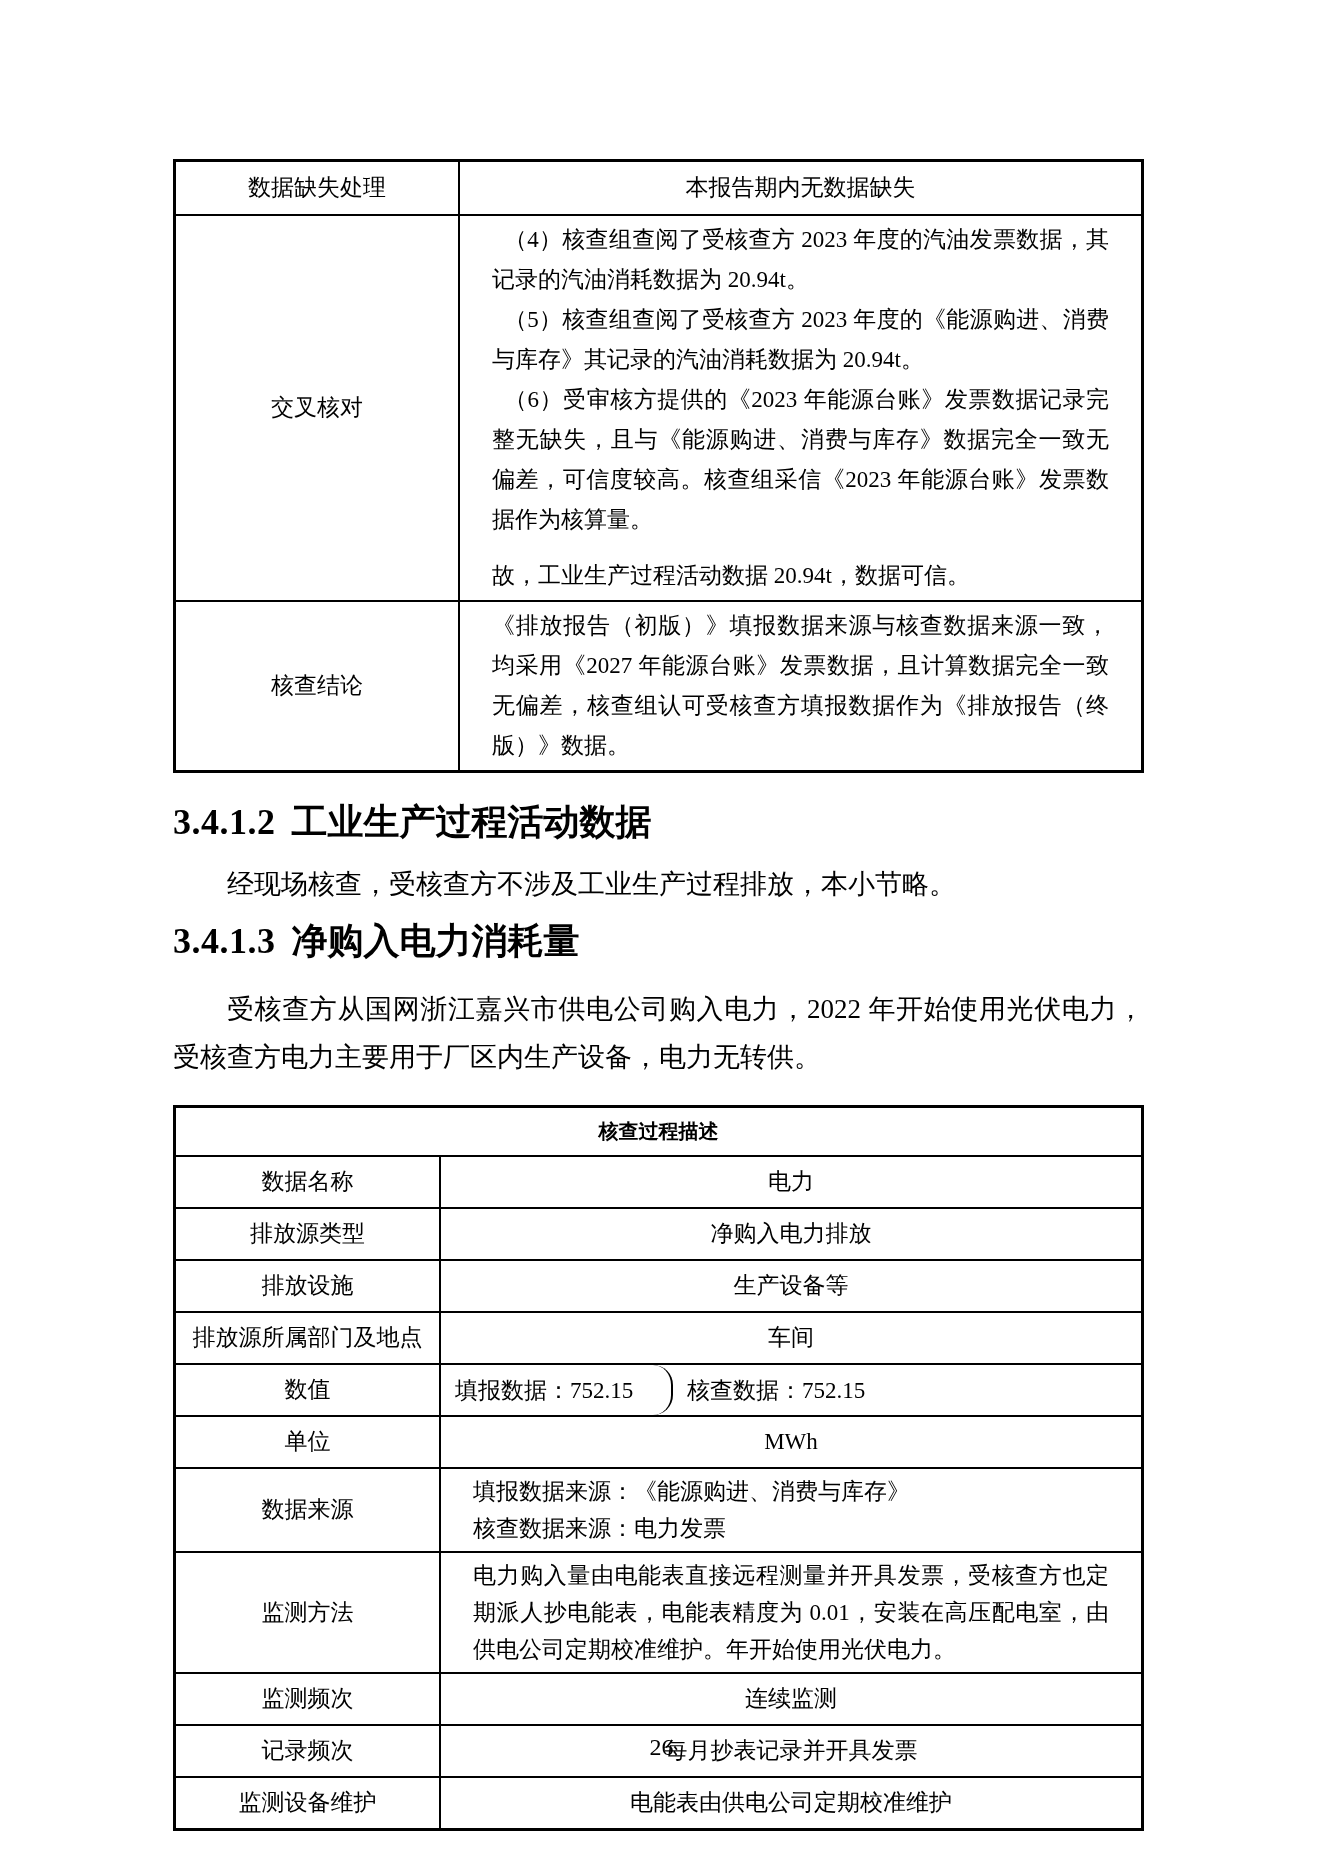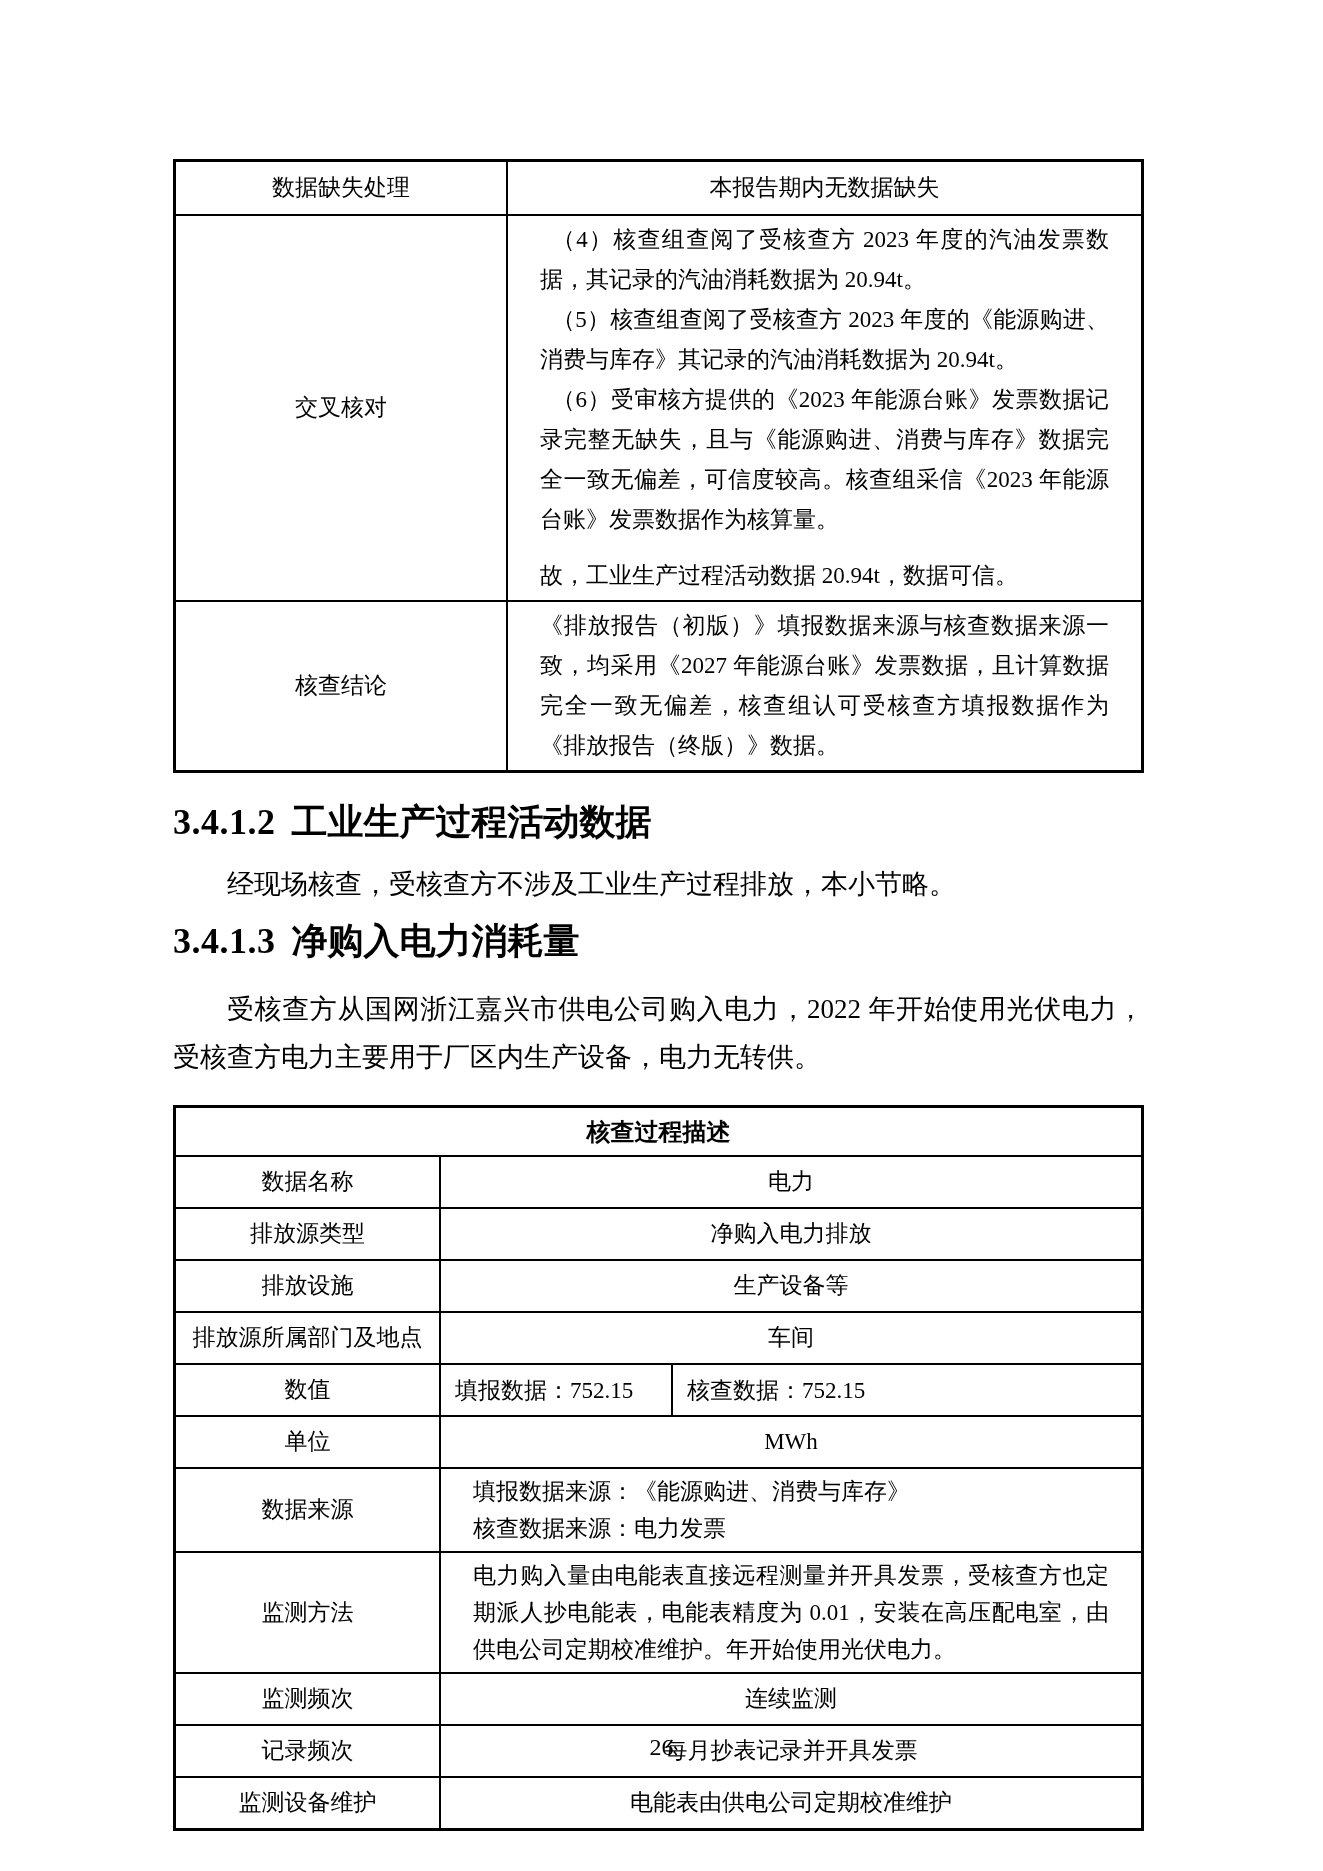--- a/index.html
+++ b/index.html
@@ -13,40 +13,40 @@
 
   
   .doc-table{border:3px solid #000;box-sizing:border-box;width:971px;background:#fff;}
   .trow{display:flex;align-items:stretch;border-top:2px solid #000;box-sizing:border-box;}
   .trow:first-child{border-top:none;}
   .tcell{box-sizing:border-box;font-size:23px;line-height:40px;}
   .label-cell{display:flex;align-items:center;justify-content:center;text-align:center;
               border-right:2px solid #000;flex:0 0 auto;padding:4px 6px;}
   .value-cell{flex:1 1 auto;display:flex;flex-direction:column;justify-content:center;padding:4px 32px;}
   .value-center{align-items:center;text-align:center;}
-  .t1 .label-cell{width:332px;}
+  .t1 .label-cell{width:284px;}
   .t2 .label-cell{width:265px;}
   .t1{margin-top:159px;}
   .t1 .r1{min-height:52px;}
   .t1 .r2{min-height:325px;}
   .t1 .r3{min-height:124px;}
   .t1 .value-cell p{margin:0;text-align:justify;}
   .t1 .num-para{text-indent:12px;}
   .t1 .gap-para{margin-top:16px !important;}
 
   .t2{margin-top:24px;}
   .t2-title-row{min-height:47px;display:flex;align-items:center;justify-content:center;
-                font-weight:bold;font-size:24px;}
+                font-weight:bold;font-size:20px;}
   .t2 .trow{min-height:52px;}
   .t2 .row-tall2{min-height:81px;}
   .t2 .row-tall3{min-height:104px;}
   .t2 .value-cell p{margin:0;text-align:justify;line-height:37px;}
   .t2 .line-p{text-align:left;line-height:39px;}
   .sub-cell{box-sizing:border-box;display:flex;align-items:center;font-size:23px;padding:4px 14px;}
-  .sub-left{width:232px;border-right:2px solid #000;flex:0 0 auto;}
+  .sub-left{width:232px;border-right:2px solid #000;flex:0 0 auto;border-radius:20px;}
   .sub-right{flex:1 1 auto;}
 
   
   .sec-heading{font-weight:bold;font-size:36px;line-height:32px;margin:0;}
   .h-3412{margin-top:33px;}
   .h-3413{margin-top:17px;}
   .sec-heading .num{margin-right:16px;letter-spacing:0.5px;}
   .body-para{font-size:27px;line-height:48px;margin:0;text-indent:54px;text-align:justify;}
   .p-3412{margin-top:22px;}
   .p-3413{margin-top:28px;}

